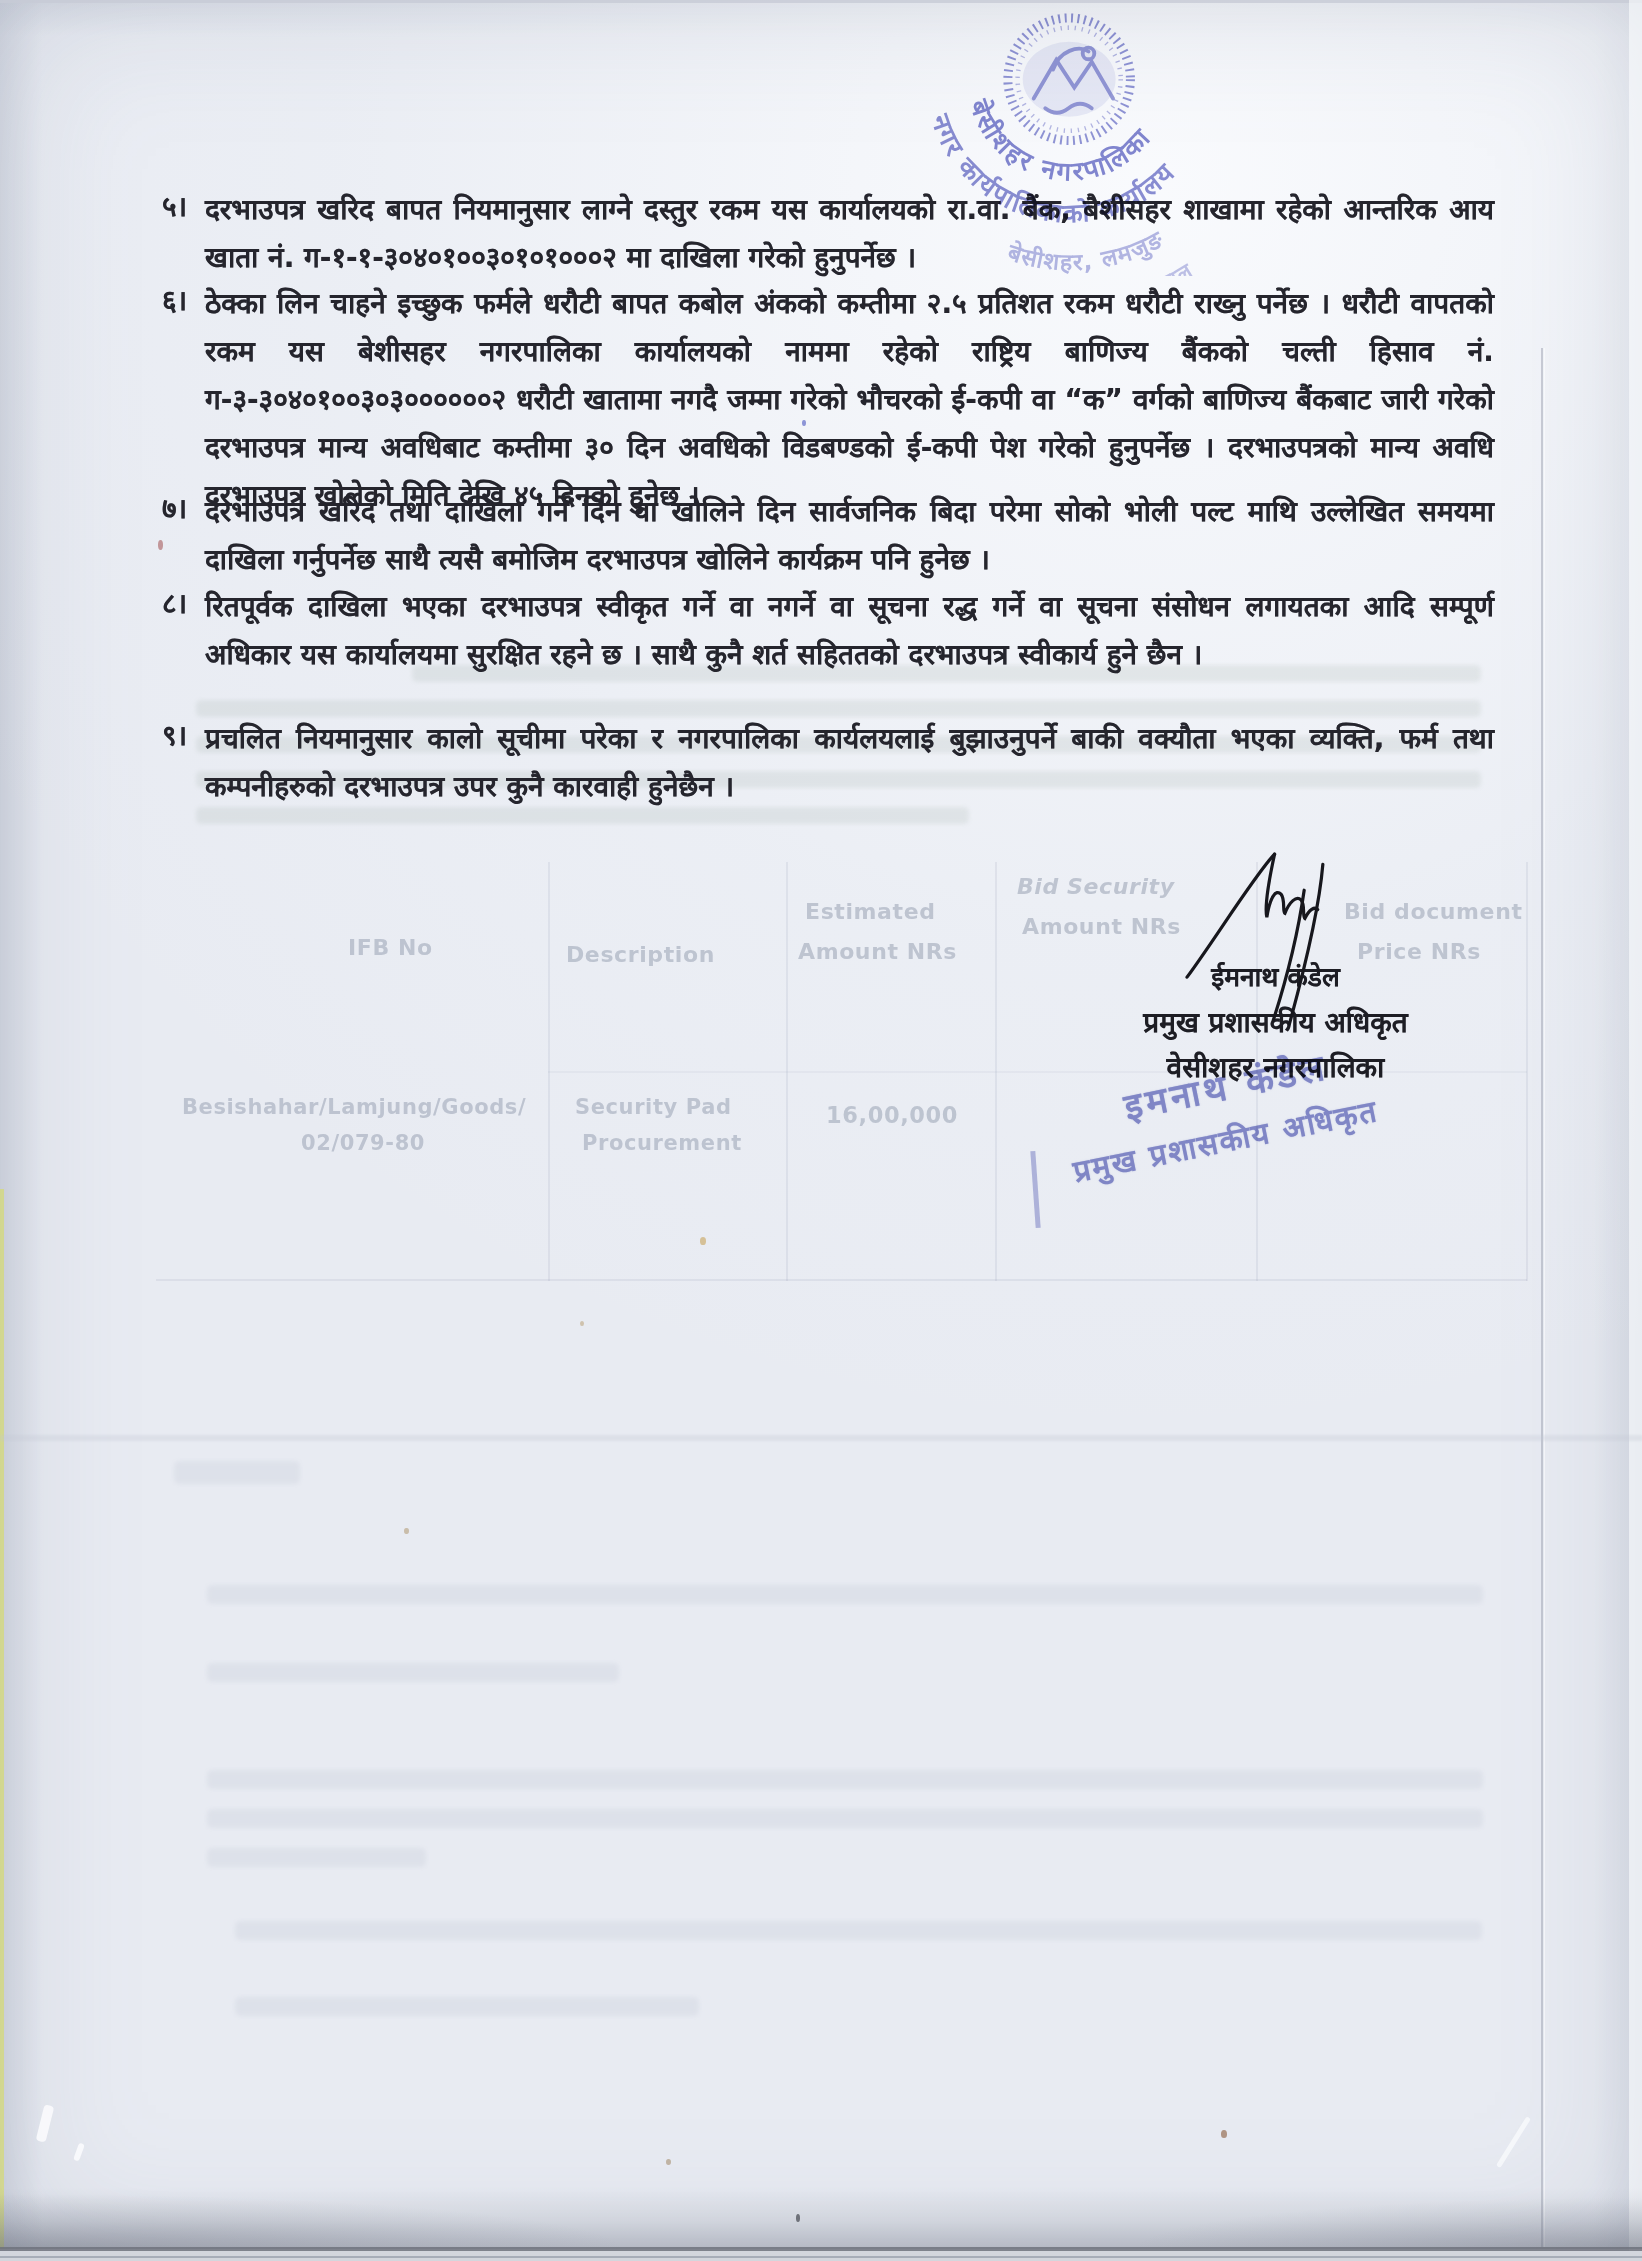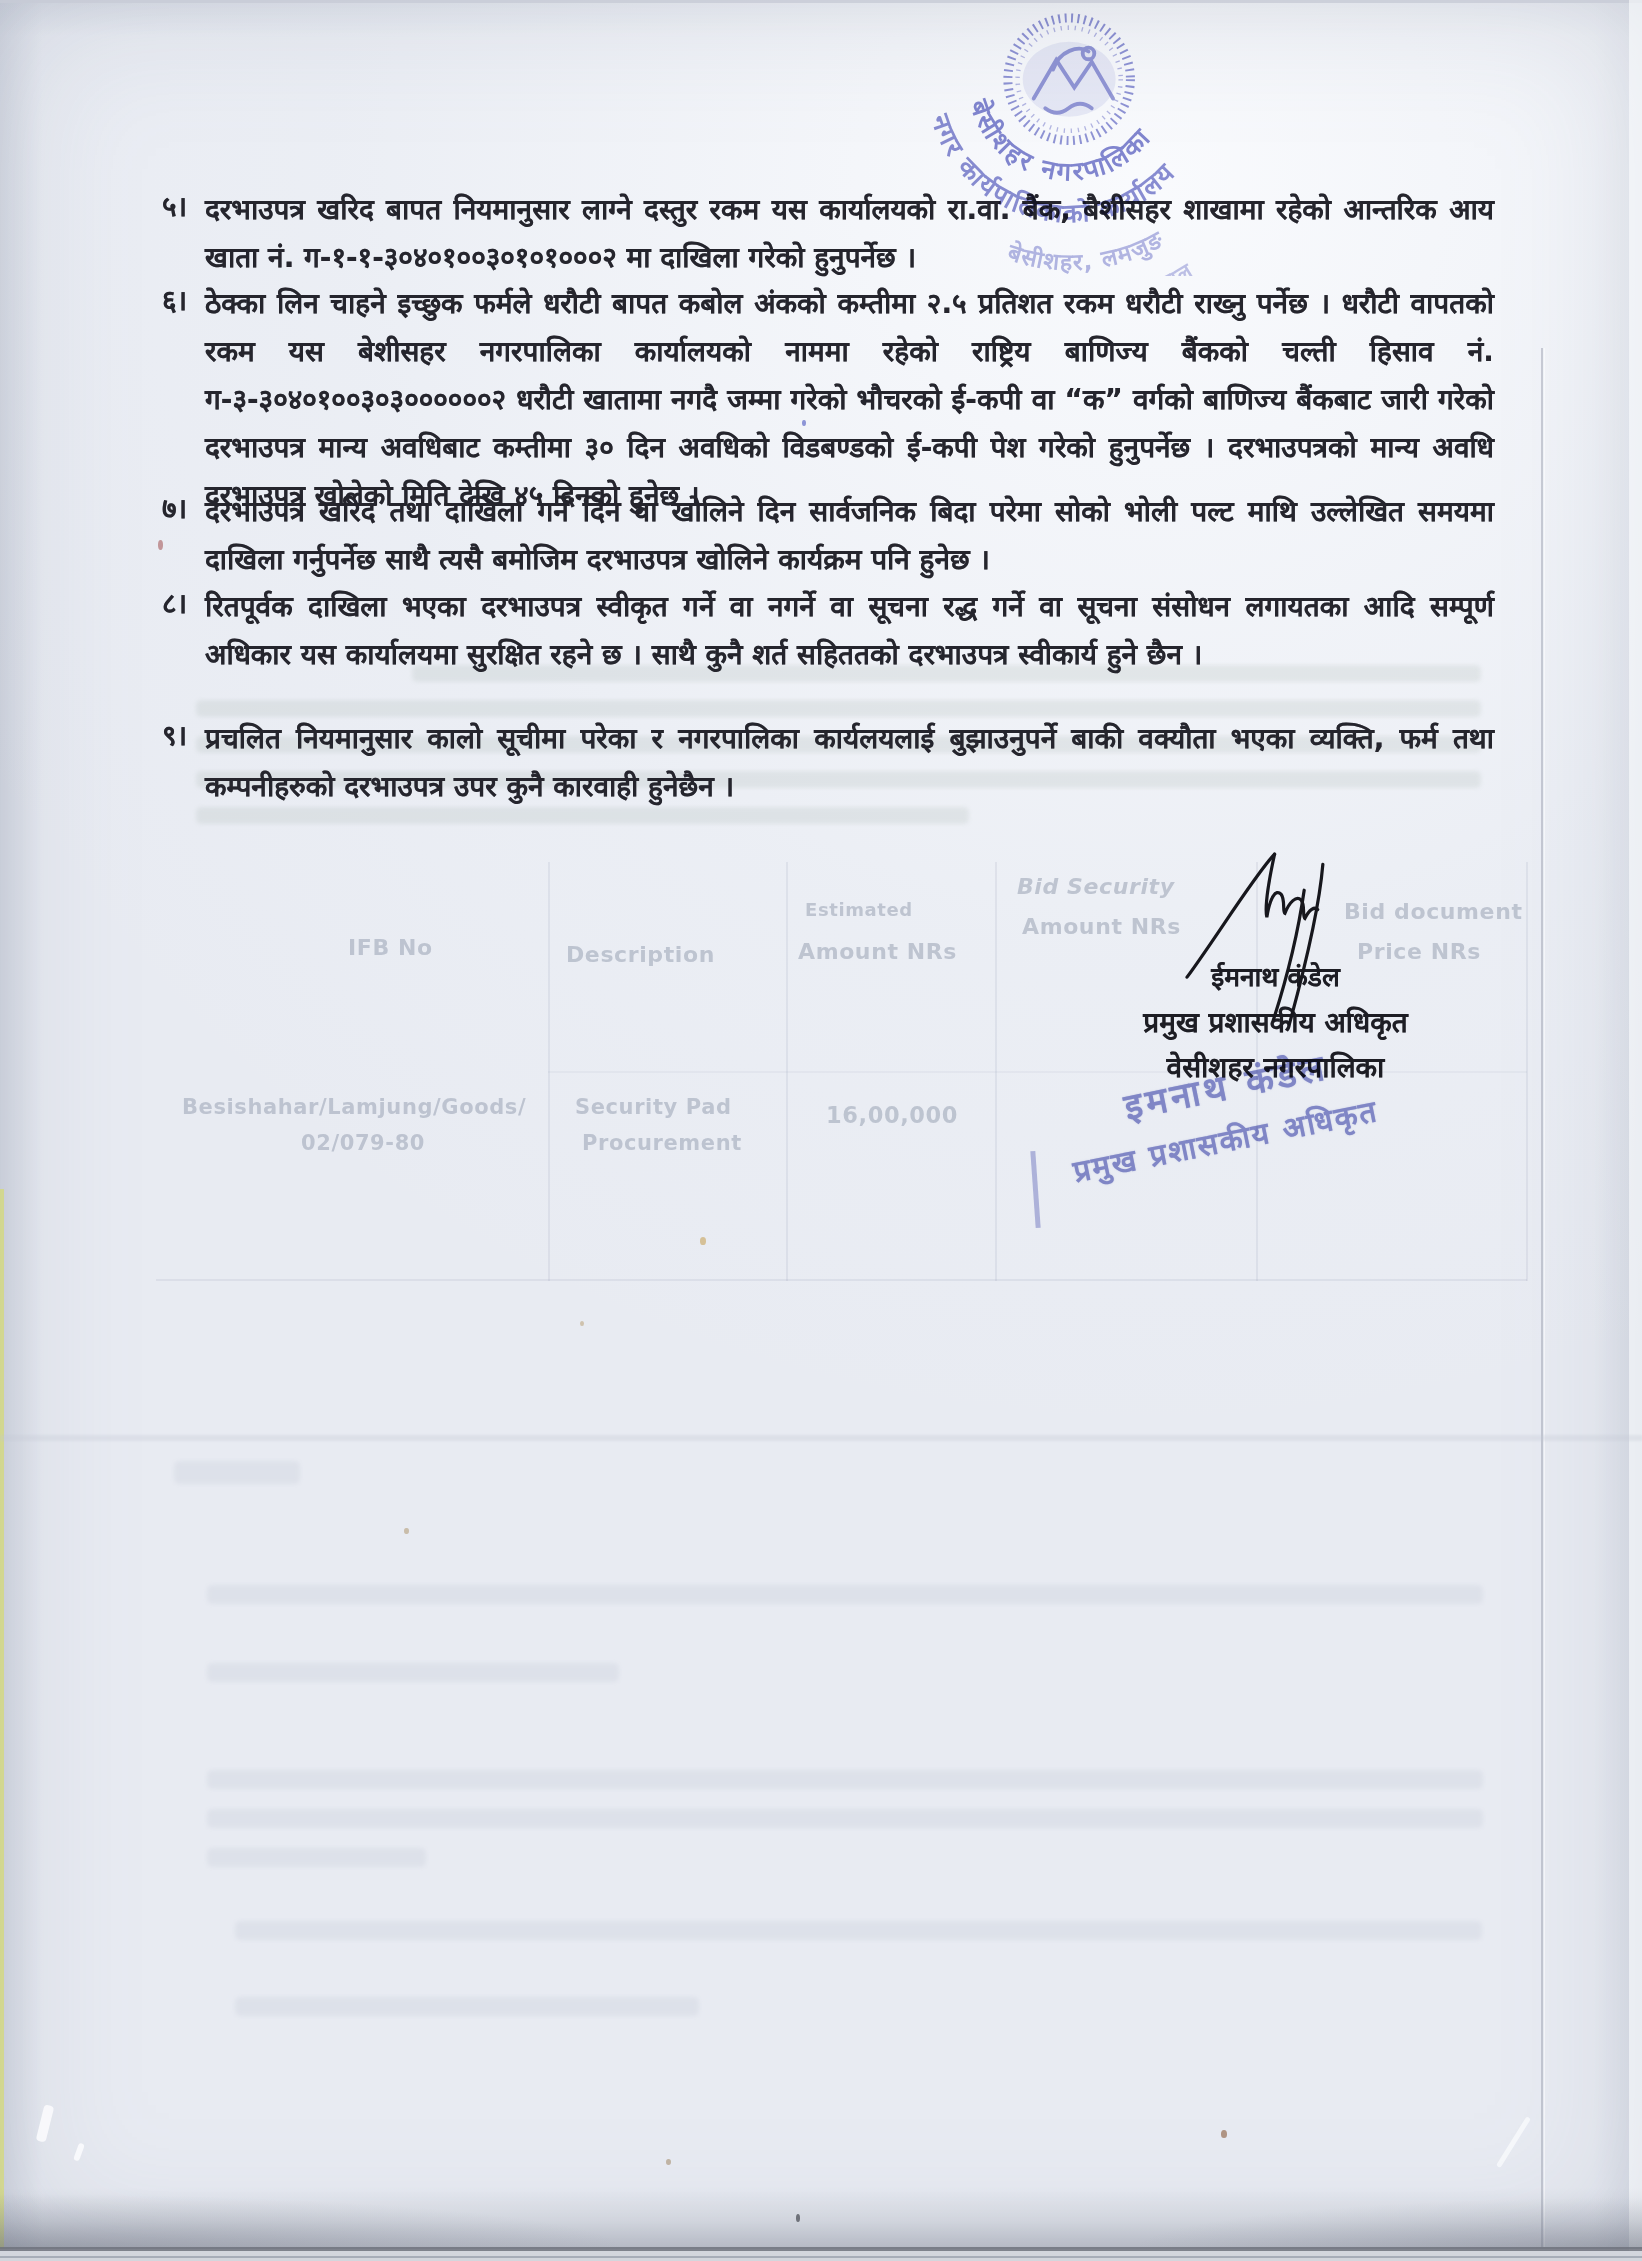--- a/index.html
+++ b/index.html
@@ -70,21 +70,21 @@
     <div class="gvline" style="left:548px;top:862px;height:419px;"></div>
     <div class="gvline" style="left:786px;top:862px;height:419px;"></div>
     <div class="gvline" style="left:995px;top:862px;height:419px;"></div>
     <div class="gvline" style="left:1256px;top:862px;height:419px;"></div>
     <div class="gvline" style="left:1526px;top:862px;height:419px;"></div>
     <div class="ghline" style="left:156px;top:1279px;width:1371px;"></div>
     <div class="ghline" style="left:548px;top:1071px;width:979px;opacity:.1;"></div>
 
     <div class="gtext" style="left:348px;top:915px;font-size:22px;margin-top:20px;">IFB No</div>
     <div class="gtext" style="left:566px;top:942px;font-size:22px;">Description</div>
-    <div class="gtext" style="left:805px;top:899px;font-size:18px;">Estimated</div>
+    <div class="gtext" style="left:805px;top:899px;font-size:22px;">Estimated</div>
     <div class="gtext" style="left:798px;top:939px;font-size:22px;">Amount NRs</div>
     <div class="gtext" style="left:1017px;top:874px;font-size:22px;font-style:italic;">Bid Security</div>
     <div class="gtext" style="left:1022px;top:914px;font-size:22px;">Amount NRs</div>
     <div class="gtext" style="left:1344px;top:899px;font-size:22px;">Bid document</div>
     <div class="gtext" style="left:1357px;top:939px;font-size:22px;">Price NRs</div>
 
     <div class="gtext" style="left:182px;top:1095px;font-size:21px;">Besishahar/Lamjung/Goods/</div>
     <div class="gtext" style="left:301px;top:1131px;font-size:21px;">02/079-80</div>
     <div class="gtext" style="left:575px;top:1095px;font-size:21px;">Security  Pad</div>
     <div class="gtext" style="left:582px;top:1131px;font-size:21px;">Procurement</div>

